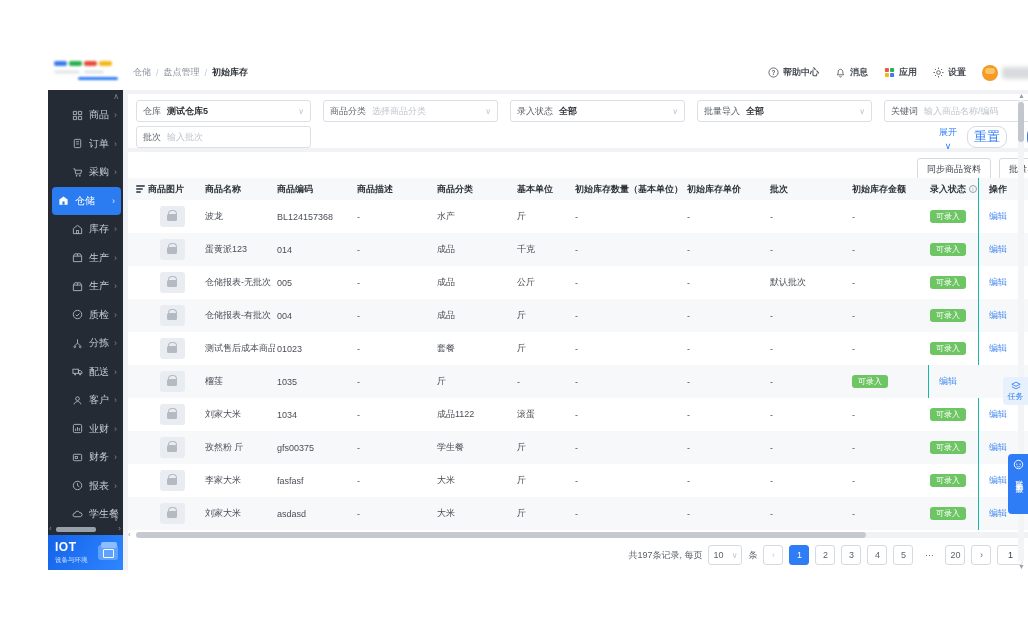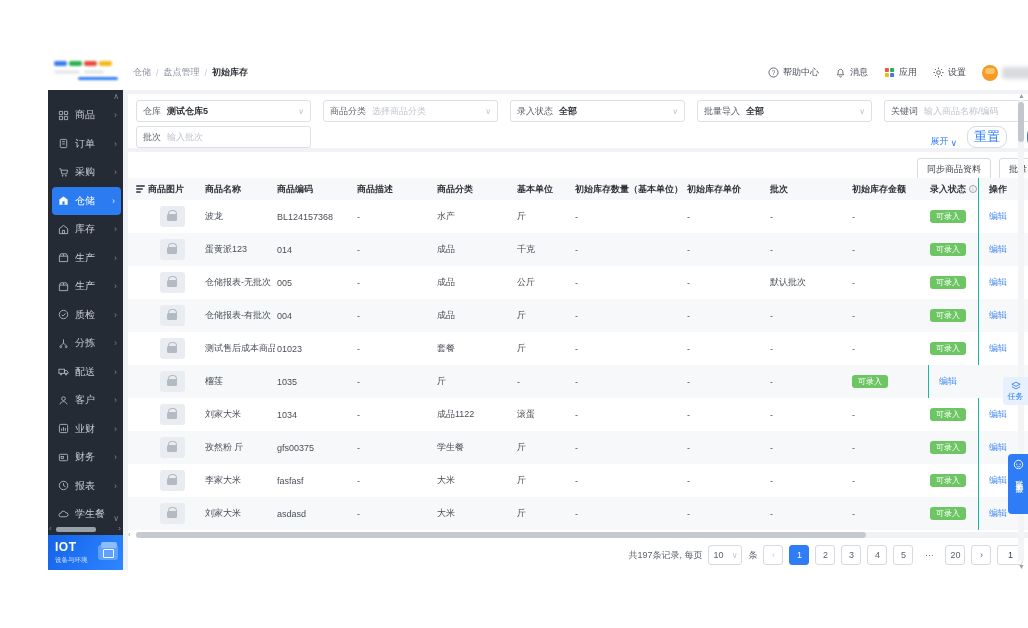--- a/index.html
+++ b/index.html
@@ -7,32 +7,32 @@
         font-family:"Liberation Sans","DejaVu Sans",sans-serif;-webkit-font-smoothing:antialiased;}
   .app{position:absolute;left:0;top:55px;width:1028px;height:515px;background:#fff;margin-left:48px;}
 
   
   .hd{position:absolute;left:0;top:0;width:1028px;height:35px;background:#fff;border-bottom:1px solid #eef1f4;}
   .logo-blur{position:absolute;left:4px;top:4px;width:68px;height:26px;filter:blur(1.2px);}
   .logo-blur i{position:absolute;border-radius:2px;}
   .crumb{position:absolute;left:85px;top:0;height:35px;display:flex;align-items:center;gap:5px;font-size:9px;}
   .crumb .c-dim{color:#8a919c;} .crumb .c-sep{color:#c4c9d0;} .crumb .c-cur{color:#2f3338;font-weight:700;}
   .hnav{position:absolute;right:8px;top:0;height:35px;display:flex;align-items:center;gap:16px;}
-  .hitem{display:flex;align-items:center;gap:4px;font-size:9px;color:#4a4f57;cursor:pointer;}
+  .hitem{display:flex;align-items:center;gap:4px;font-size:9px;color:#4a4f57;cursor:pointer;font-weight:bold;}
   .hitem svg{display:block;}
   .avatar{width:16px;height:16px;border-radius:50%;background:#f59b25;position:relative;overflow:hidden;}
   .avatar::after{content:"";position:absolute;left:3px;top:3px;width:10px;height:6px;background:#fbc36a;border-radius:3px;}
   .name-blur{width:58px;height:12px;border-radius:3px;background:#d8dadd;filter:blur(2px);}
   .hd-caret{font-size:8px;color:#9aa0a6;}
 
   
   .side{position:absolute;left:0;top:35px;width:75px;height:480px;background:#242b34;}
   .side-scroll-up{position:absolute;right:4px;top:2px;color:#7d8590;font-size:8px;}
   .menu{position:absolute;left:0;top:11px;width:75px;}
-  .side-item{height:28.5px;display:flex;align-items:center;padding-left:10px;color:#c7ccd4;font-size:10px;cursor:pointer;position:relative;}
+  .side-item{height:28.5px;display:flex;align-items:center;padding-left:24px;color:#c7ccd4;font-size:10px;cursor:pointer;position:relative;}
   .side-item .s-icon{width:12px;height:12px;margin-right:5px;color:#aeb5bf;display:flex;align-items:center;}
   .side-item .s-label{flex:0 0 auto;}
   .side-item .s-arrow{position:absolute;right:6px;font-size:9px;color:#7d8590;}
   .side-item.active{background:#2b7cf0;border-radius:4px;margin:0 2px 0 4px;padding-left:6px;color:#fff;}
   .side-item.active .s-icon{color:#fff;}
   .side-item.active .s-arrow{color:#dce9ff;}
   .side-hbar{position:absolute;left:8px;top:437px;width:40px;height:5px;background:#98a0a9;border-radius:2px;}
   .side-harrow{position:absolute;top:434px;font-size:8px;color:#8a9099;}
   .side-down{position:absolute;right:4px;top:424px;color:#7d8590;font-size:8px;}
   .iot{position:absolute;left:0;top:445px;width:75px;height:35px;background:linear-gradient(120deg,#1463ea,#2f86ff);color:#fff;overflow:hidden;}
@@ -48,21 +48,21 @@
   .card{position:absolute;background:#fff;}
   .fcard{left:5px;top:4px;width:933px;height:54px;}
   .tcard{left:5px;top:62px;width:933px;height:418px;}
 
   .fbox{position:absolute;height:22px;width:175px;border:1px solid #dcdfe5;border-radius:3px;background:#fff;
         display:flex;align-items:center;font-size:9px;padding:0 6px;box-sizing:border-box;}
   .fbox .flabel{color:#5d636b;margin-right:6px;white-space:nowrap;}
   .fbox .fvalue{color:#2f3338;font-weight:700;}
   .fbox .fph{color:#bfc5cd;}
   .fbox .fcaret{position:absolute;right:6px;color:#c0c6cd;font-size:8px;}
-  .expand-link{position:absolute;top:32px;right:104px;height:22px;display:flex;align-items:flex-end;gap:2px;color:#2e7cf6;font-size:9px;cursor:pointer;}
+  .expand-link{position:absolute;top:32px;right:104px;height:22px;display:flex;align-items:center;gap:2px;color:#2e7cf6;font-size:9px;cursor:pointer;flex-direction:column;}
   .btn{position:absolute;top:32px;height:22px;border-radius:9px;font-size:13px;display:flex;align-items:center;justify-content:center;cursor:pointer;box-sizing:border-box;}
   .btn-reset{right:54px;width:40px;background:#fff;border:1px solid #d6dae1;color:#2e7cf6;}
   .btn-query{right:12px;width:22px;background:#4d7c0f;border:1px solid #2e7cf6;color:#fff;}
 
   .toolbar{position:absolute;top:6px;right:6px;display:flex;gap:8px;padding-left:26px;}
   .tb-btn{height:20px;padding:0 9px;border:1px solid #d6dae1;border-radius:3px;background:#fff;color:#3a3f46;font-size:9px;display:flex;align-items:center;cursor:pointer;}
 
   .grid{display:grid;grid-template-columns:18px 57px 72px 80px 80px 80px 58px 112px 83px 82px 78px 50px 83px;align-items:center;}
   .thead{position:absolute;left:0;top:26px;width:933px;height:22px;background:#f6f8fa;font-size:9px;font-weight:700;color:#2f3338;}
   .hcell{white-space:nowrap;overflow:visible;padding-left:2px;display:flex;align-items:center;gap:3px;height:22px;box-sizing:border-box;}

